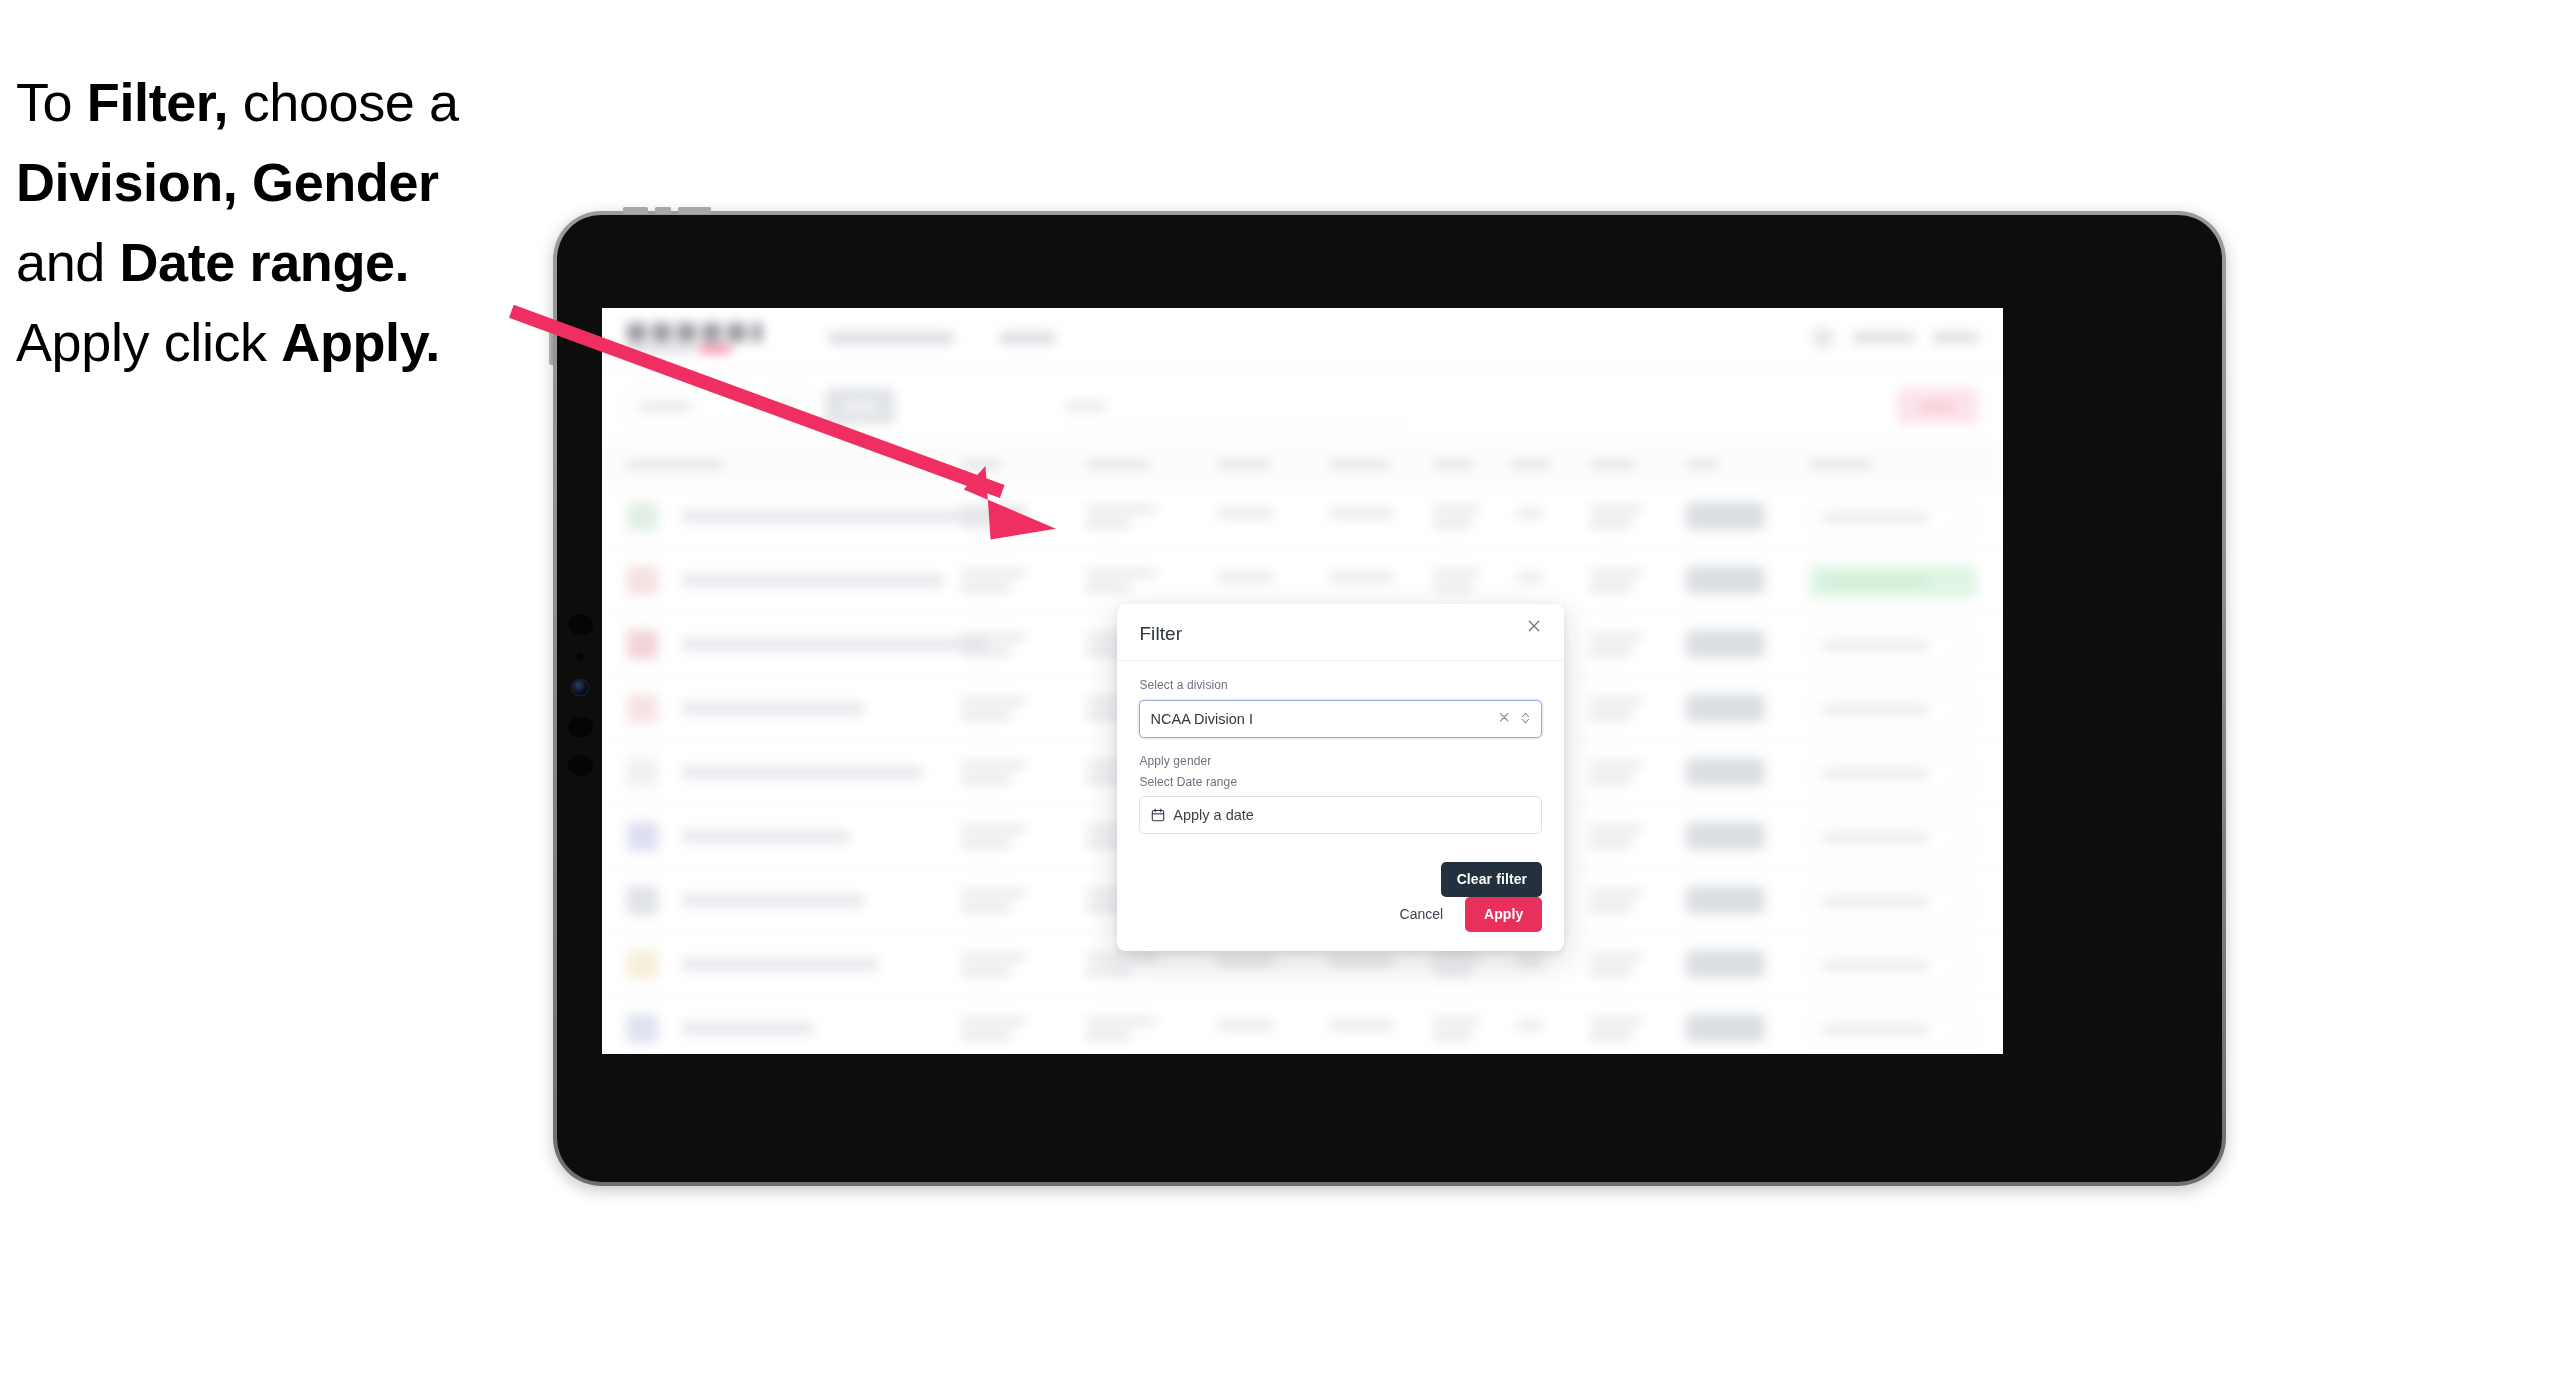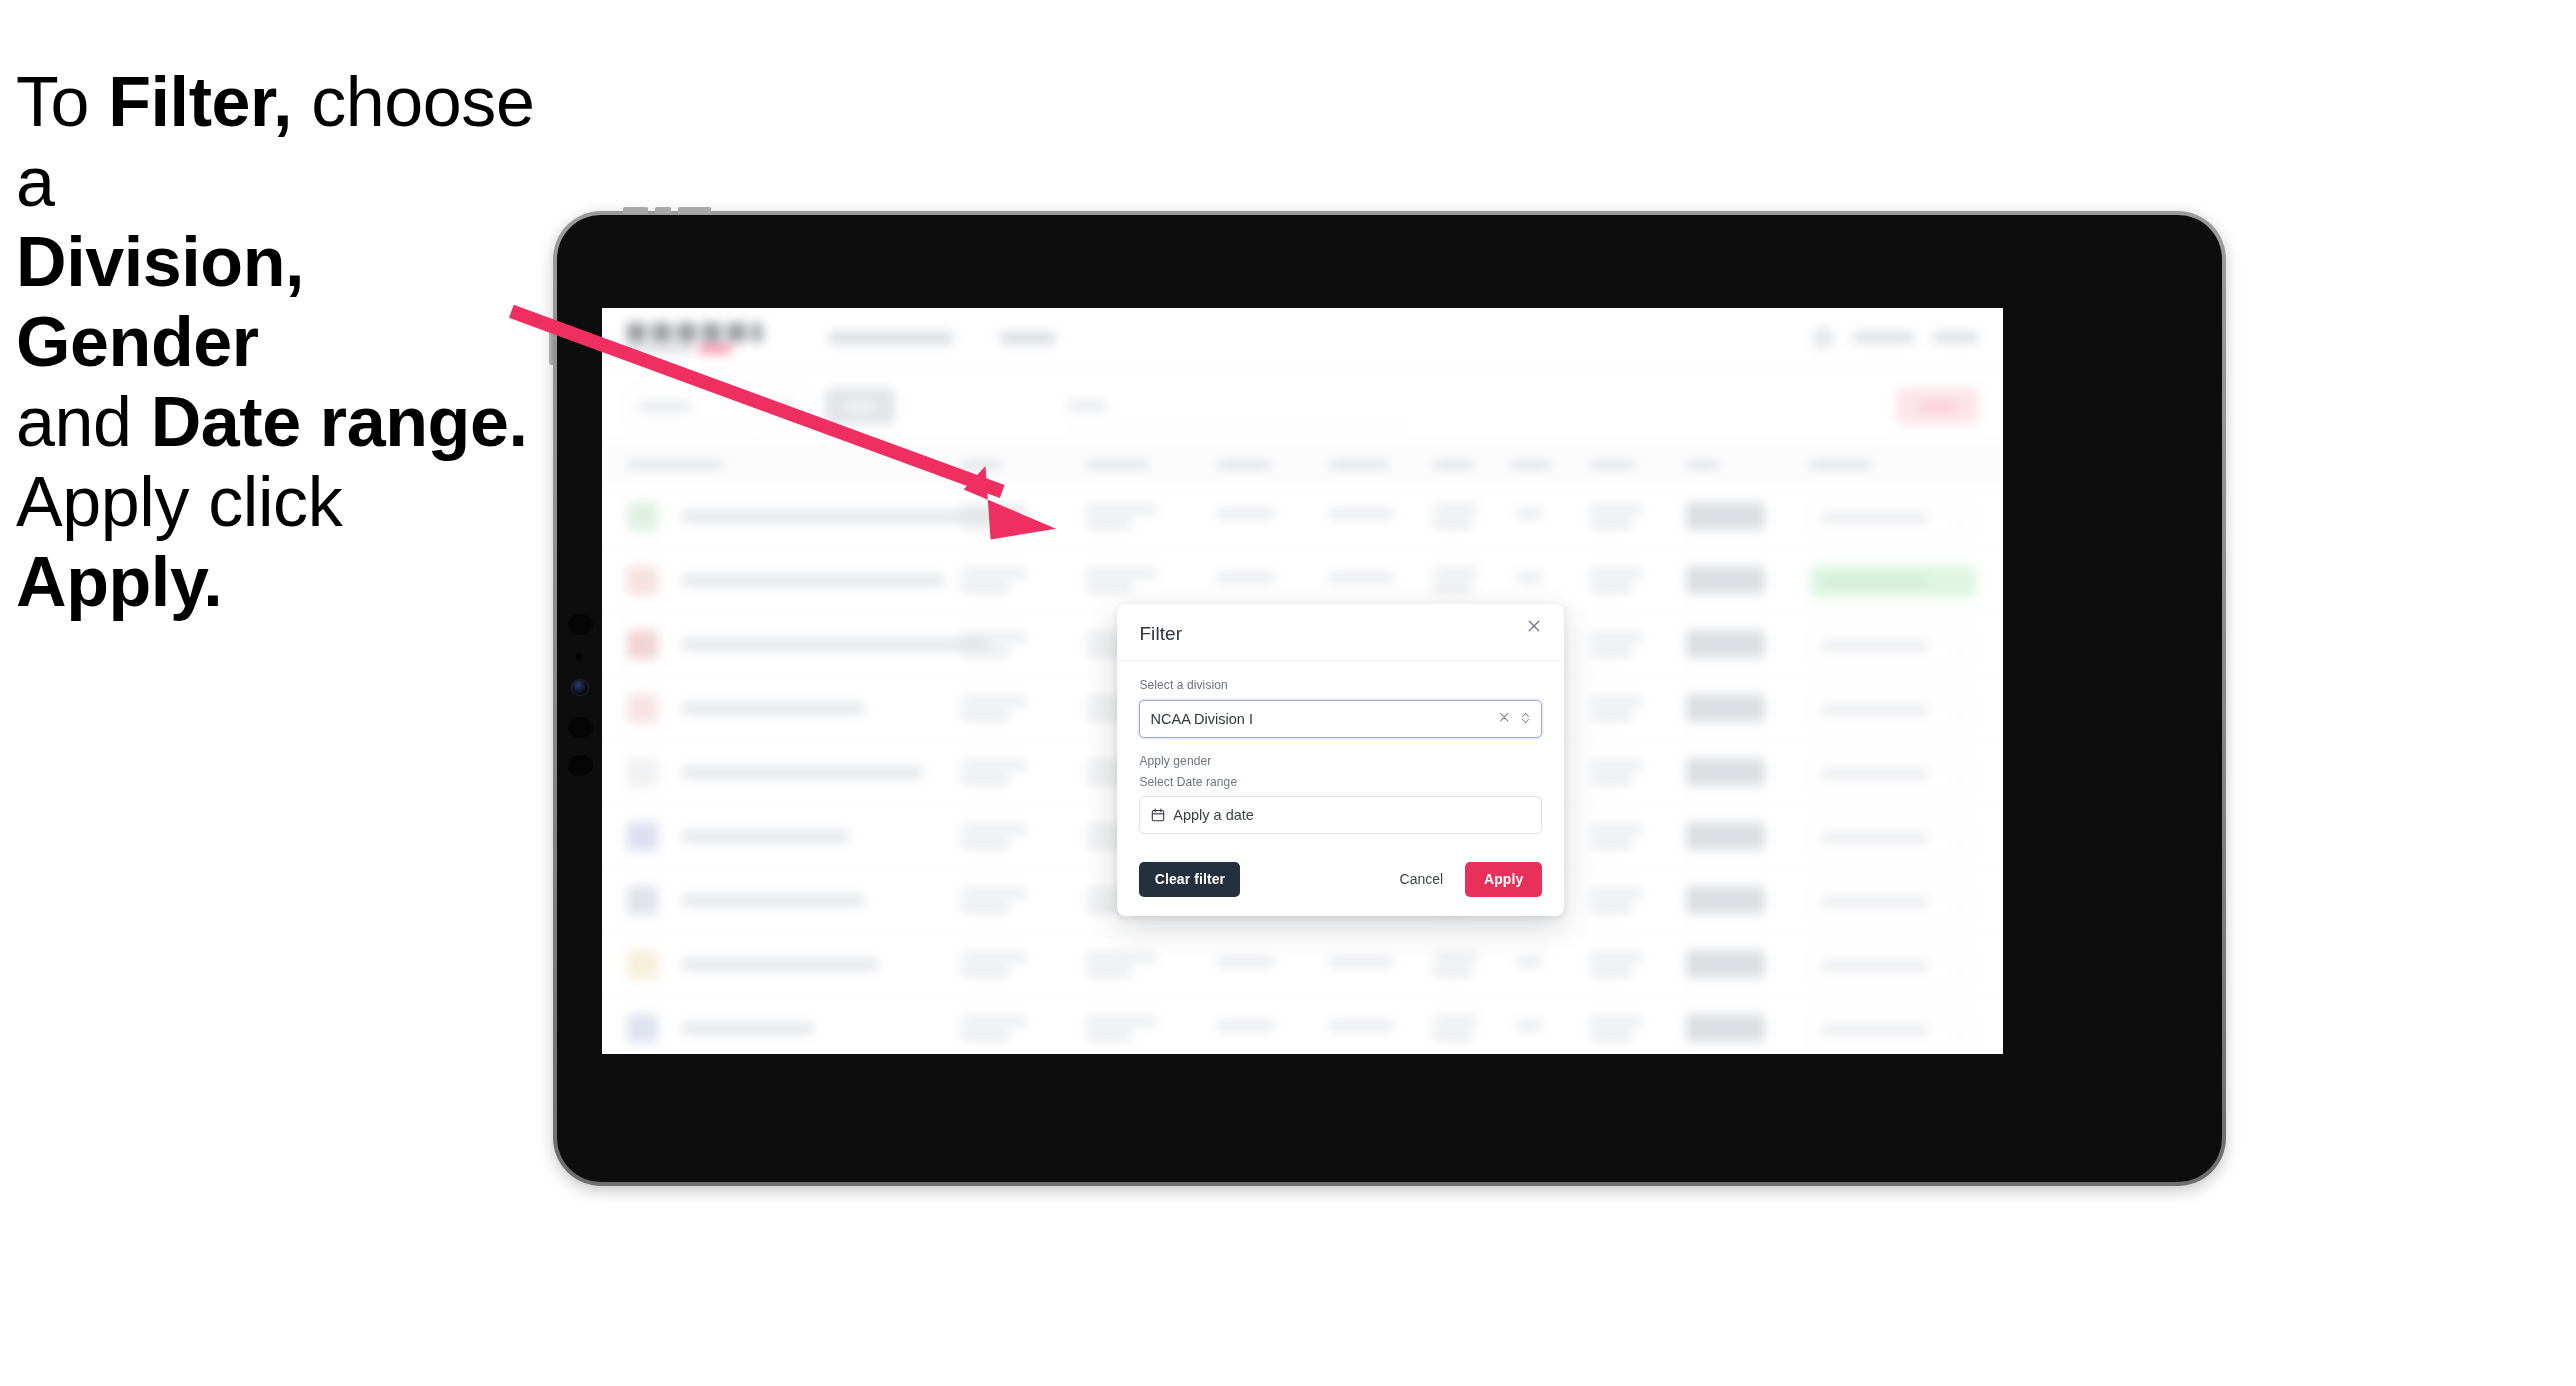--- a/index.html
+++ b/index.html
@@ -15,21 +15,21 @@
     font-family: "Liberation Sans", sans-serif;
     -webkit-font-smoothing: antialiased;
   }
 
   
   #caption {
     position: absolute;
     left: 16px;
     top: 62px;
     width: 538px;
-    font-size: 70px;
+    font-size: 54px;
     line-height: 80px;
     color: #000000;
     font-weight: 400;
     letter-spacing: -0.4px;
   }
   #caption b { font-weight: 700; }
 
   
   #arrow-svg {
     position: absolute;
@@ -298,20 +298,21 @@
     margin-left: auto;
     display: flex;
     align-items: center;
     gap: 10.2px;
   }
   .cal-icon { margin-right: 8.7px; display: flex; align-items: center; }
   .modal-foot {
     padding: 11.6px 22px 19px 22px;
     display: flex;
     align-items: flex-end;
+    flex-direction: column;
   }
   .btn {
     border: none;
     cursor: pointer;
     font-family: "Liberation Sans", sans-serif;
   }
   .btn-clear {
     background: #25303f;
     color: #ffffff;
     font-size: 14px;

